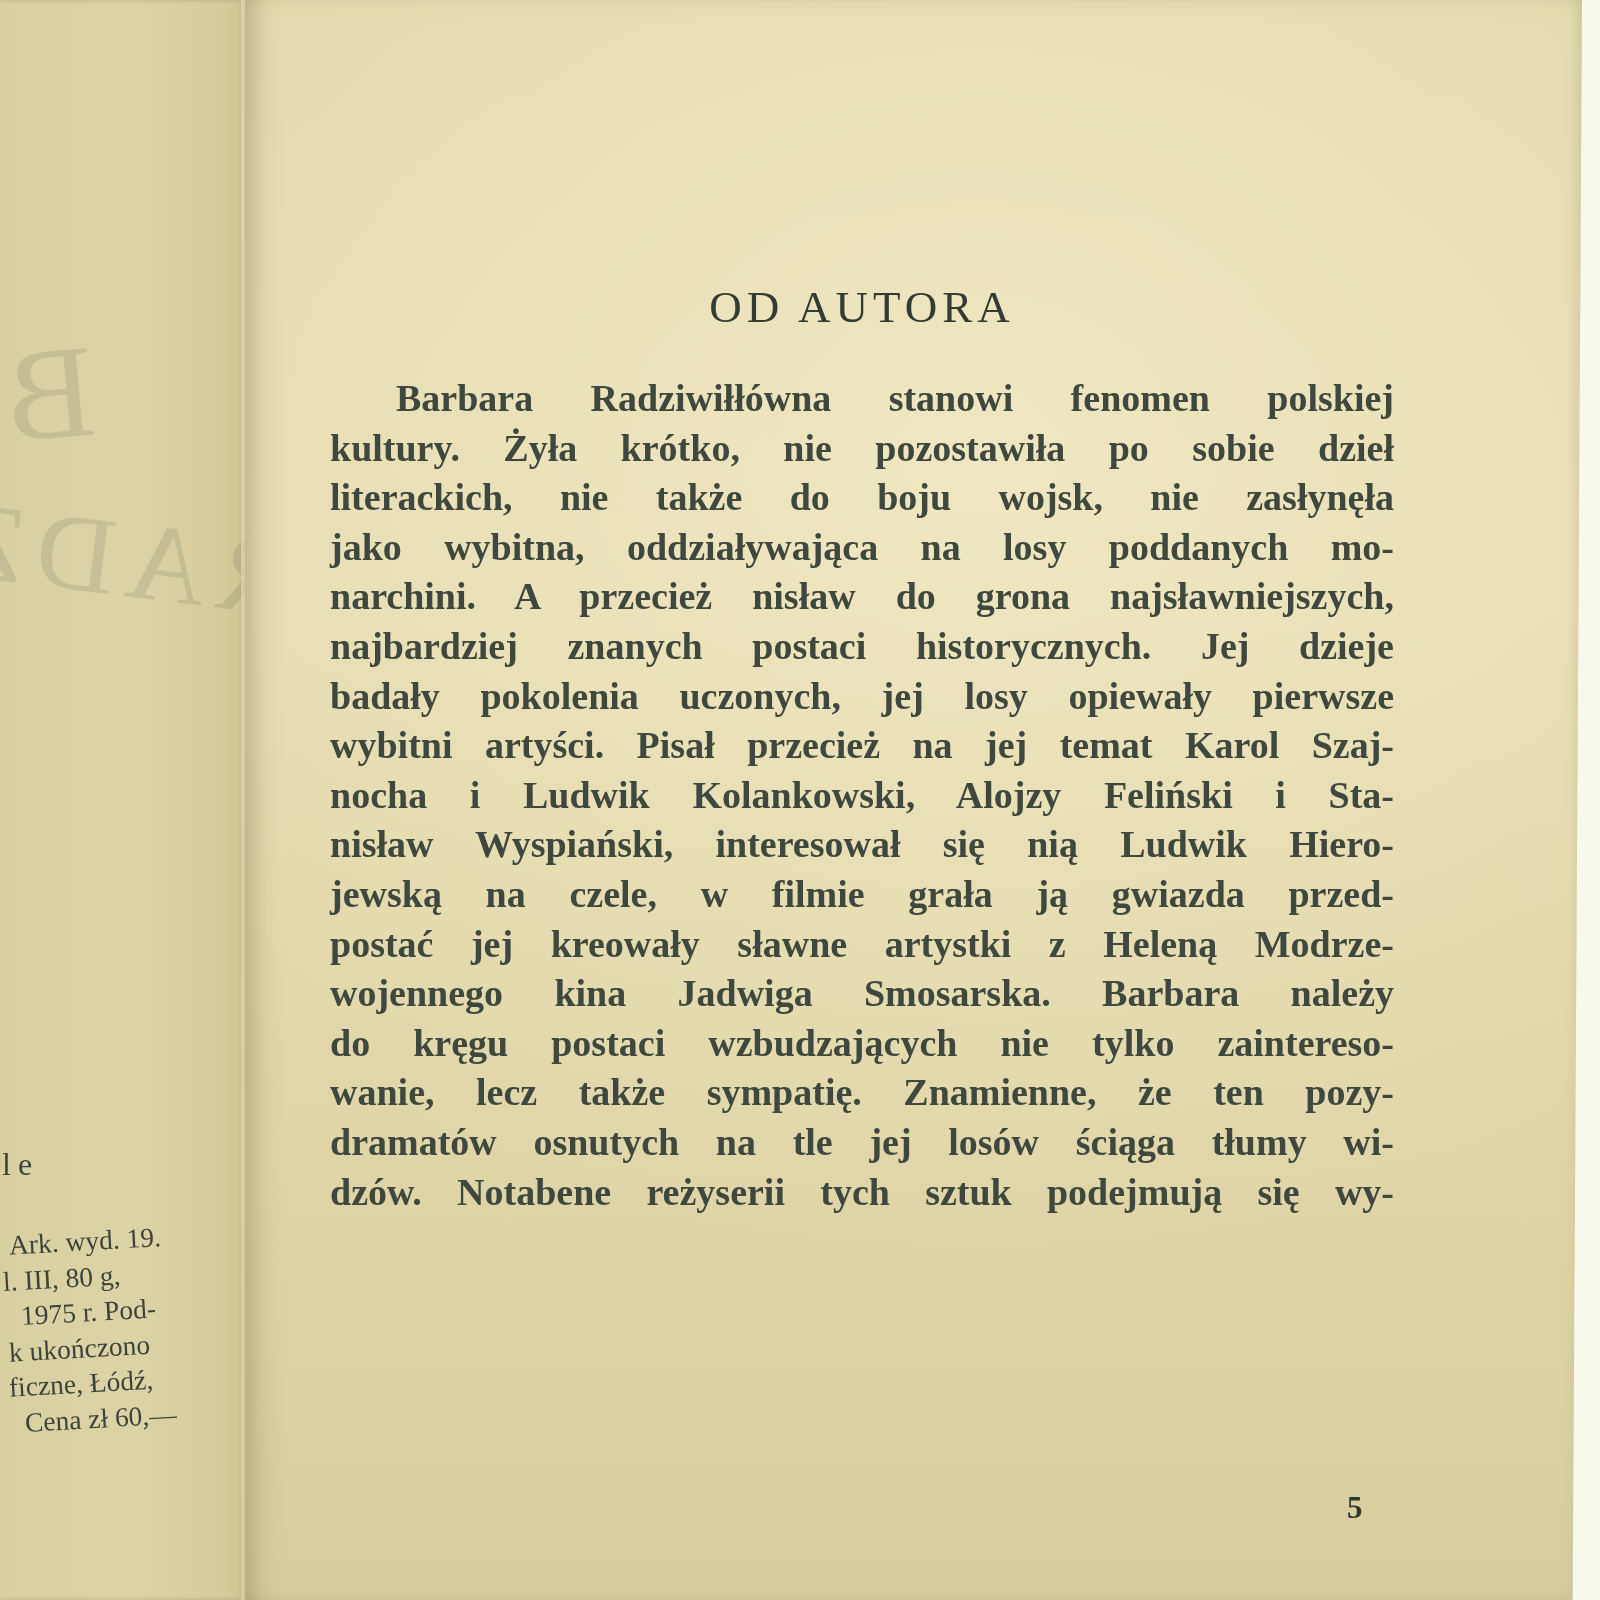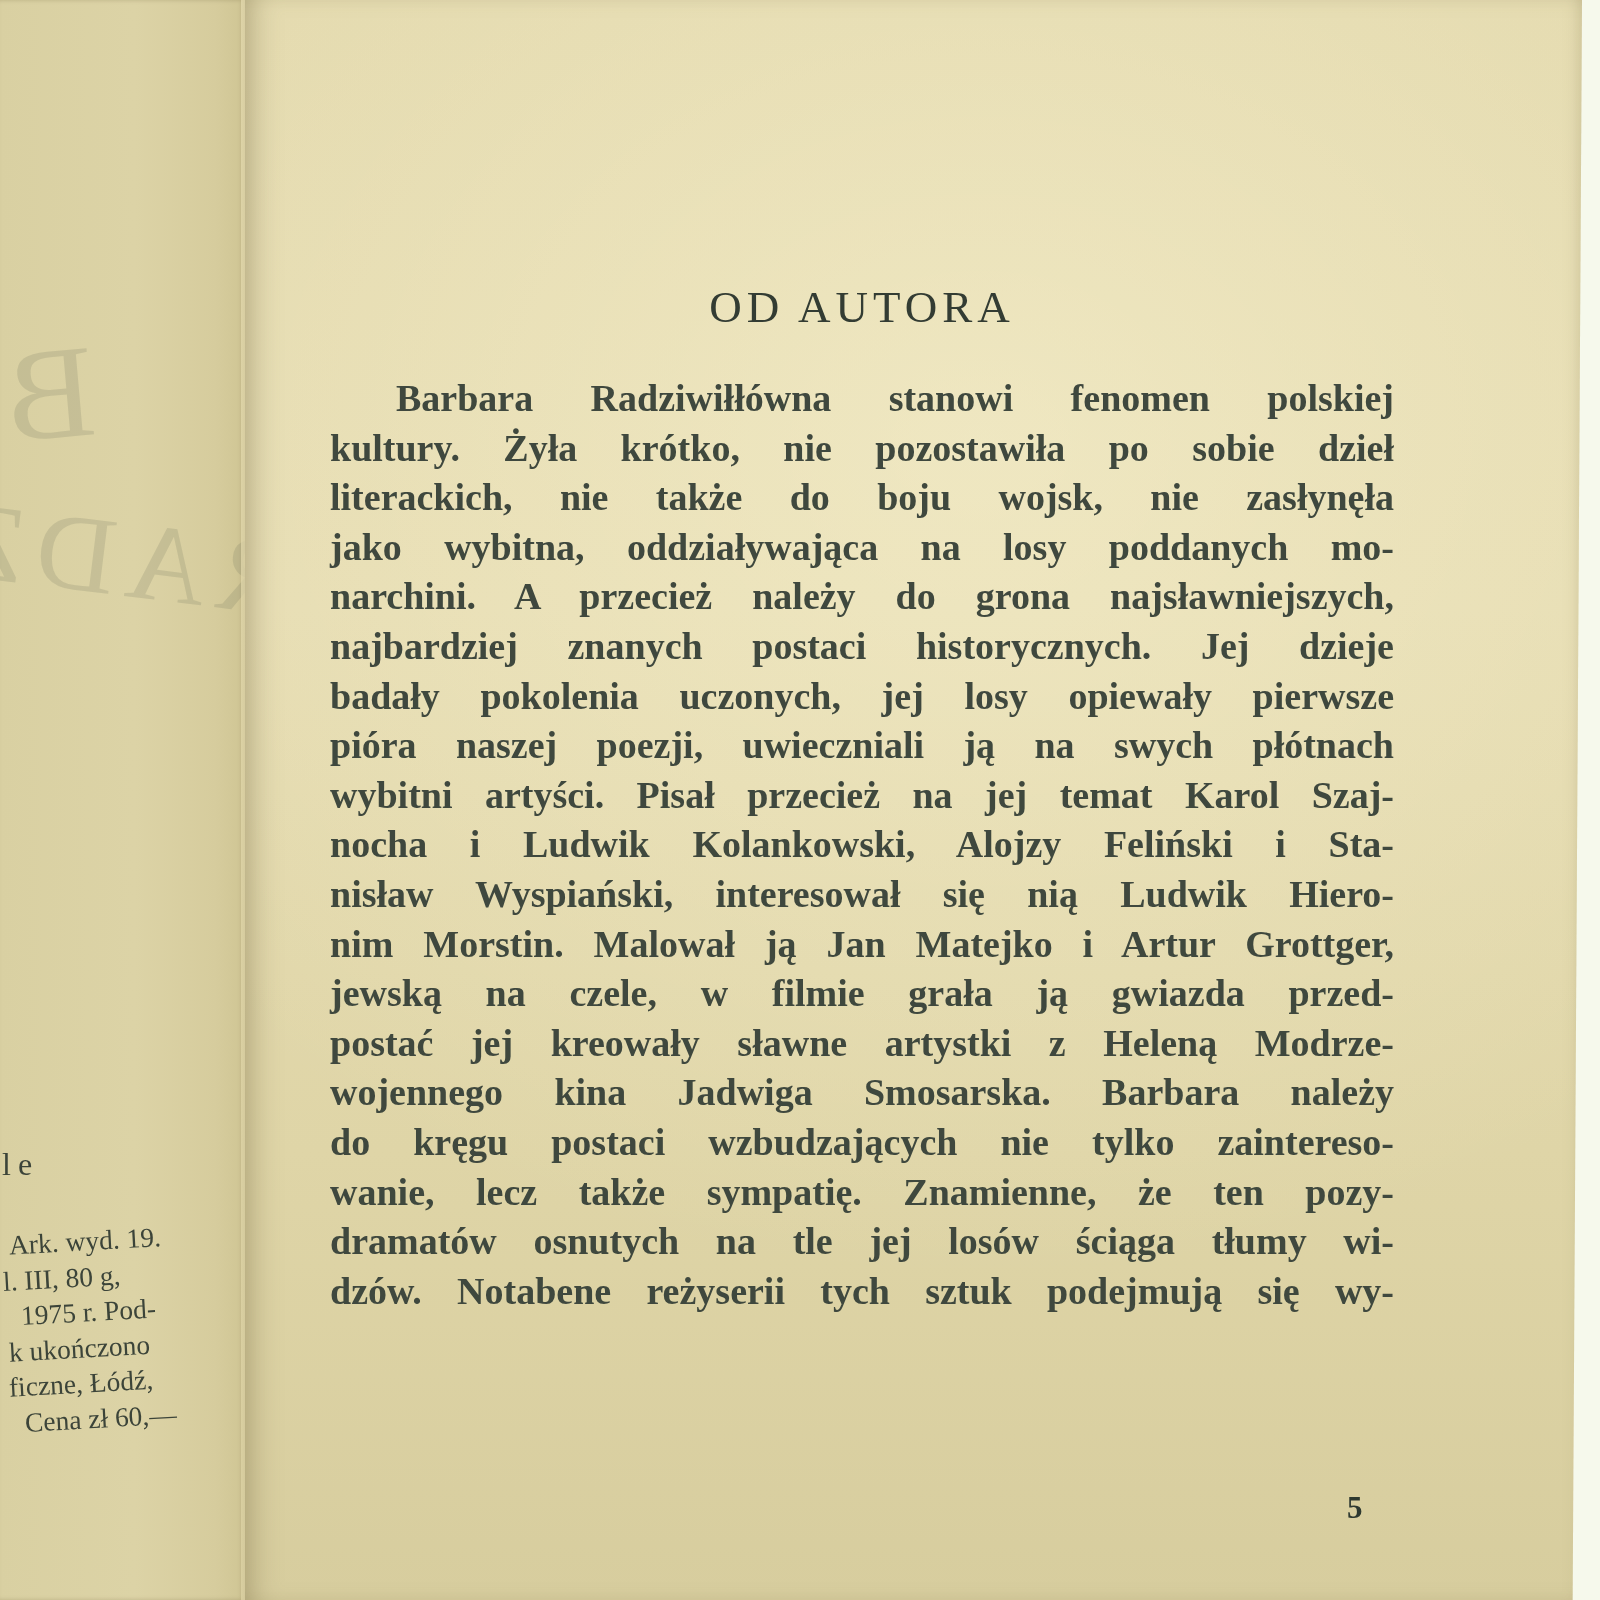--- a/index.html
+++ b/index.html
@@ -107,28 +107,26 @@
       </div>
   </div>
 
   <div class="main-page">
     <div class="heading">OD AUTORA</div>
     <div class="body-text">
         <div class="body-line">Barbara Radziwiłłówna stanowi fenomen polskiej</div>
         <div class="body-line">kultury. Żyła krótko, nie pozostawiła po sobie dzieł</div>
         <div class="body-line">literackich, nie także do boju wojsk, nie zasłynęła</div>
         <div class="body-line">jako wybitna, oddziaływająca na losy poddanych mo-</div>
-        <div class="body-line">narchini. A przecież należy do grona najsławniejszych,</div>
+        <div class="body-line">narchini. A przecież nisław do grona najsławniejszych,</div>
         <div class="body-line">najbardziej znanych postaci historycznych. Jej dzieje</div>
         <div class="body-line">badały pokolenia uczonych, jej losy opiewały pierwsze</div>
-        <div class="body-line">pióra naszej poezji, uwieczniali ją na swych płótnach</div>
         <div class="body-line">wybitni artyści. Pisał przecież na jej temat Karol Szaj-</div>
         <div class="body-line">nocha i Ludwik Kolankowski, Alojzy Feliński i Sta-</div>
         <div class="body-line">nisław Wyspiański, interesował się nią Ludwik Hiero-</div>
-        <div class="body-line">nim Morstin. Malował ją Jan Matejko i Artur Grottger,</div>
         <div class="body-line">jewską na czele, w filmie grała ją gwiazda przed-</div>
         <div class="body-line">postać jej kreowały sławne artystki z Heleną Modrze-</div>
         <div class="body-line">wojennego kina Jadwiga Smosarska. Barbara należy</div>
         <div class="body-line">do kręgu postaci wzbudzających nie tylko zaintereso-</div>
         <div class="body-line">wanie, lecz także sympatię. Znamienne, że ten pozy-</div>
         <div class="body-line">dramatów osnutych na tle jej losów ściąga tłumy wi-</div>
         <div class="body-line">dzów. Notabene reżyserii tych sztuk podejmują się wy-</div>
       </div>
     <div class="page-number">5</div>
   </div>

